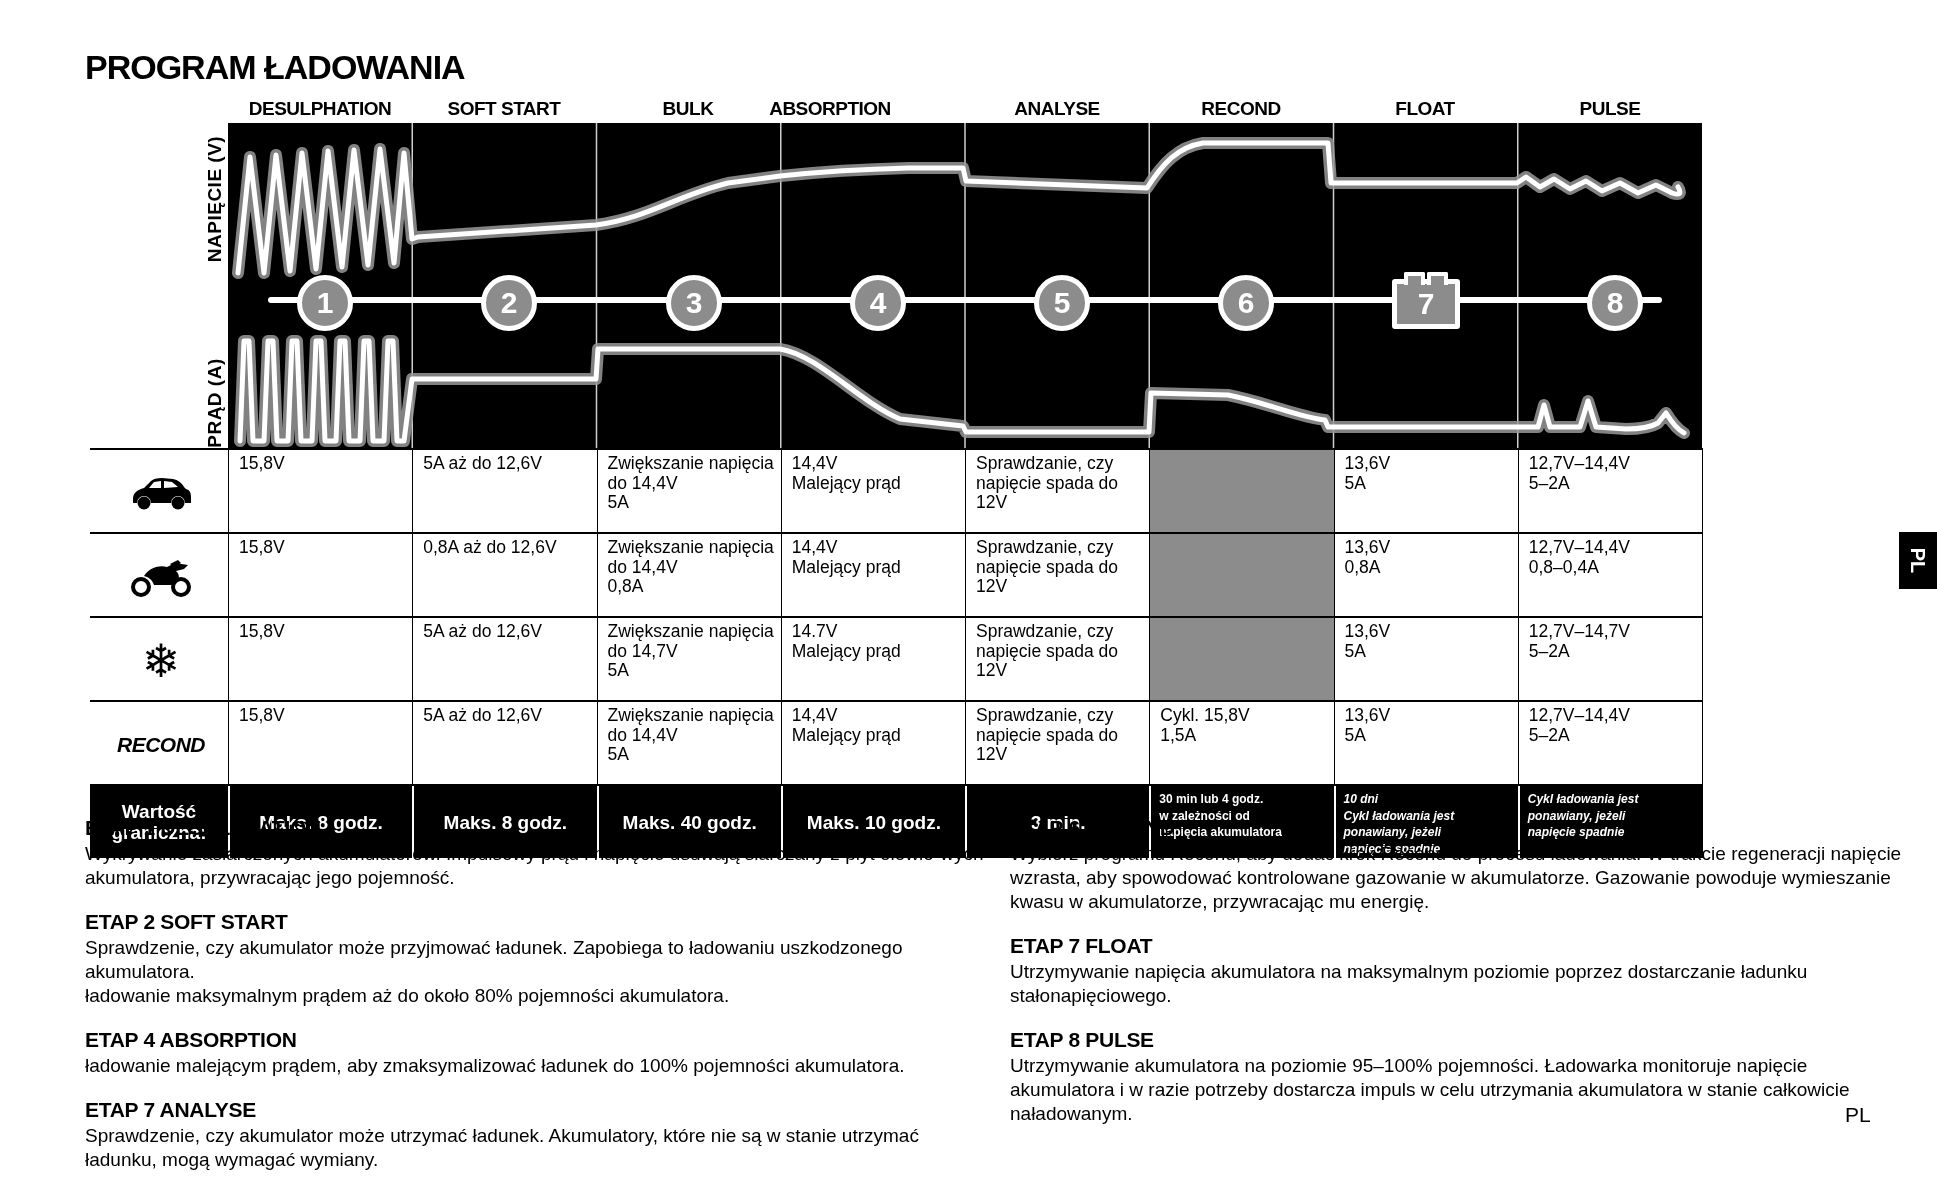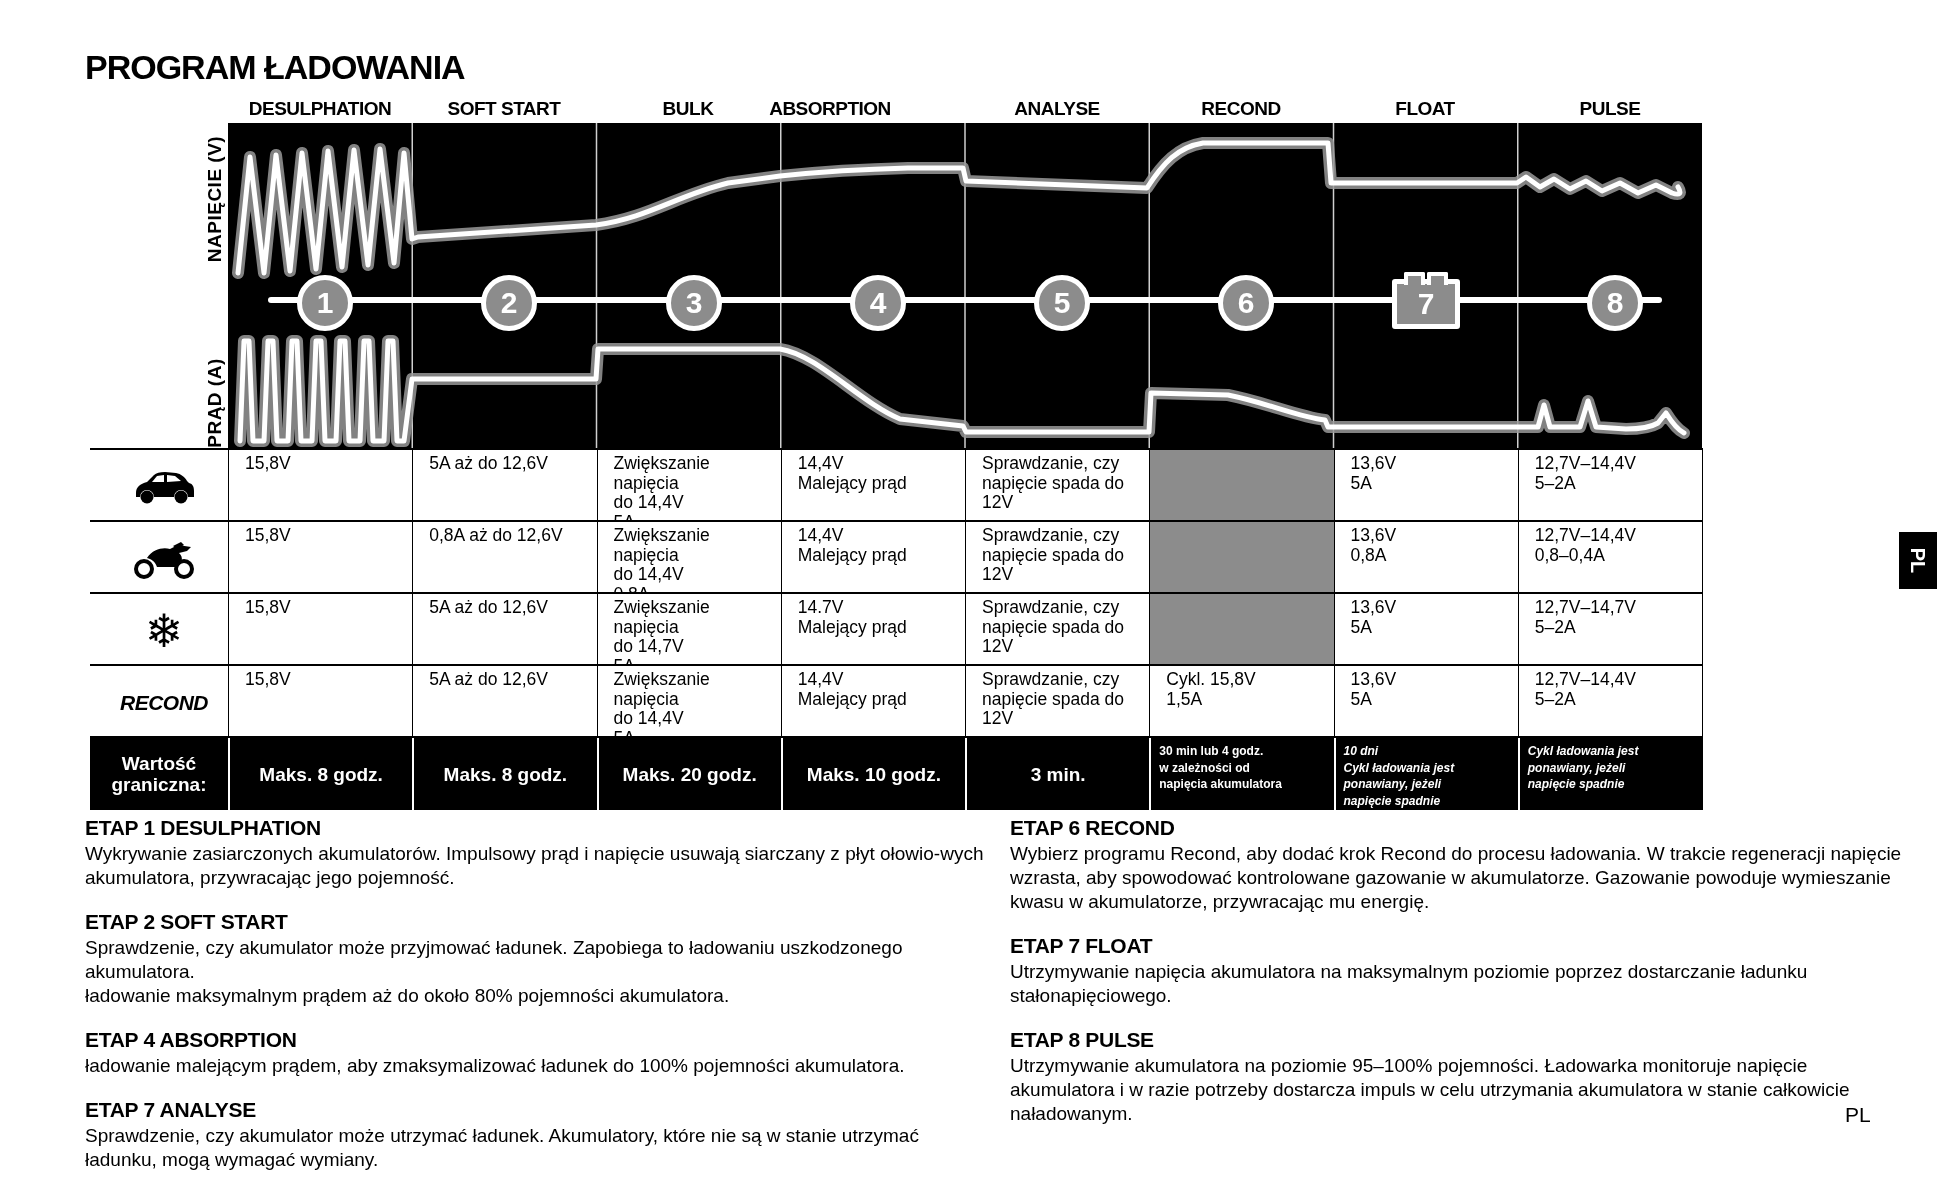--- a/index.html
+++ b/index.html
@@ -47,21 +47,21 @@
   }
   
   .ptable{
     left:90px;top:448px;width:1612px;
     display:grid;grid-template-columns:138px repeat(8,184.25px);
     border-top:2px solid #000;border-right:1.5px solid #000;
   }
   .trow{display:contents;}
   .cell{
     border-bottom:2px solid #000;border-left:1.5px solid #000;
-    height:72px;box-sizing:border-box;padding:4px 6px 0 16px;
+    height:84px;box-sizing:border-box;padding:4px 6px 0 10px;
     font-size:17.5px;line-height:19.5px;white-space:pre-line;overflow:hidden;
   }
   .icon-cell{
     display:flex;align-items:center;justify-content:center;border-left:none;
   }
   .gray-cell{background:#8c8c8c;}
   .recond-label{font-size:21px;font-weight:bold;font-style:italic;letter-spacing:-0.5px;}
   .snow{font-size:46px;line-height:46px;}
   
   .limit-cell{
@@ -252,21 +252,21 @@
 5A</div>
     <div class="cell">12,7V–14,4V
 5–2A</div>
   </div>
 
   <div class="trow">
     <div class="limit-cell first">Wartość
 graniczna:</div>
     <div class="limit-cell">Maks. 8 godz.</div>
     <div class="limit-cell">Maks. 8 godz.</div>
-    <div class="limit-cell">Maks. 20 godz.</div>
+    <div class="limit-cell">Maks. 40 godz.</div>
     <div class="limit-cell">Maks. 10 godz.</div>
     <div class="limit-cell">3 min.</div>
     <div class="limit-cell small">30 min lub 4 godz.
 w zależności od
 napięcia akumulatora</div>
     <div class="limit-cell small italic">10 dni
 Cykl ładowania jest
 ponawiany, jeżeli
 napięcie spadnie</div>
     <div class="limit-cell small italic">Cykl ładowania jest

